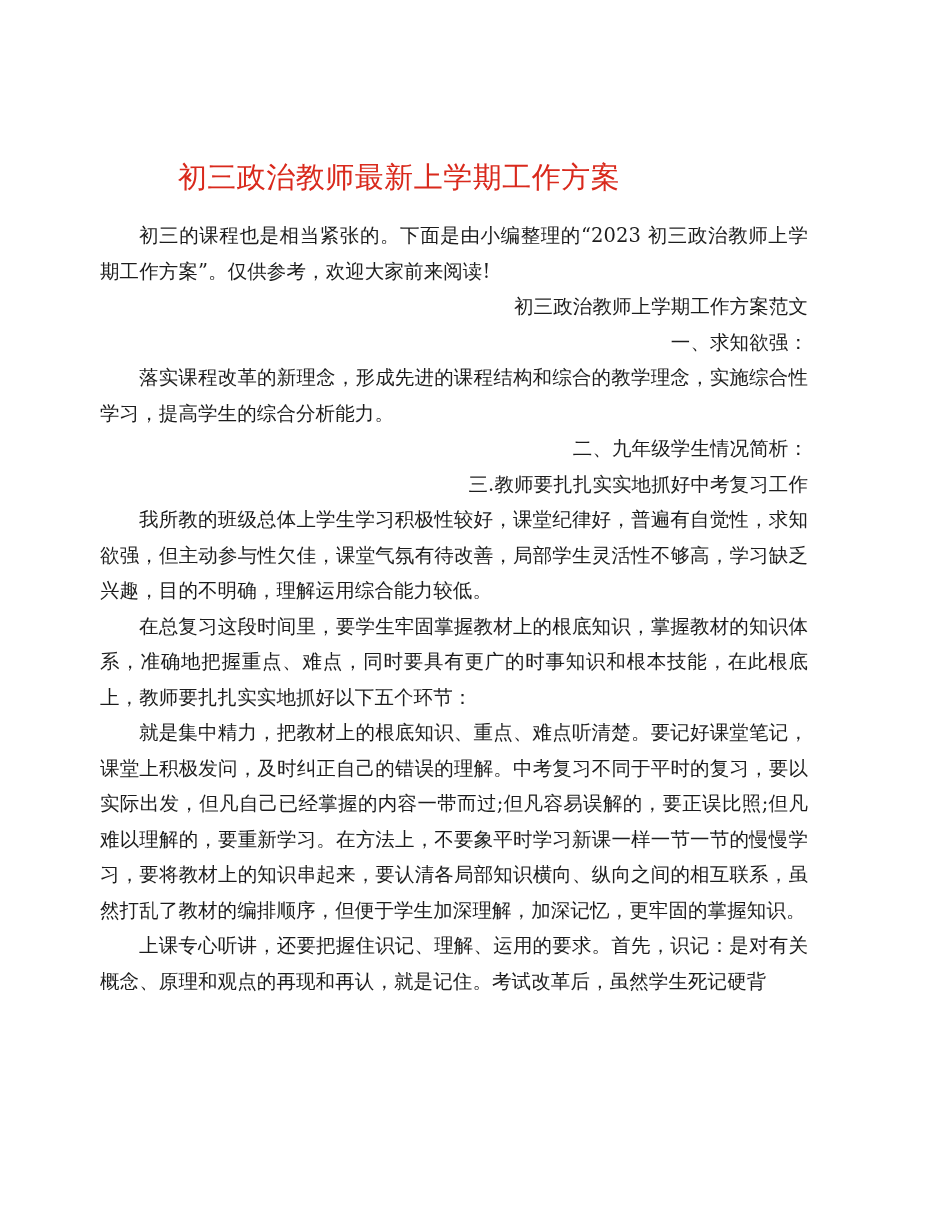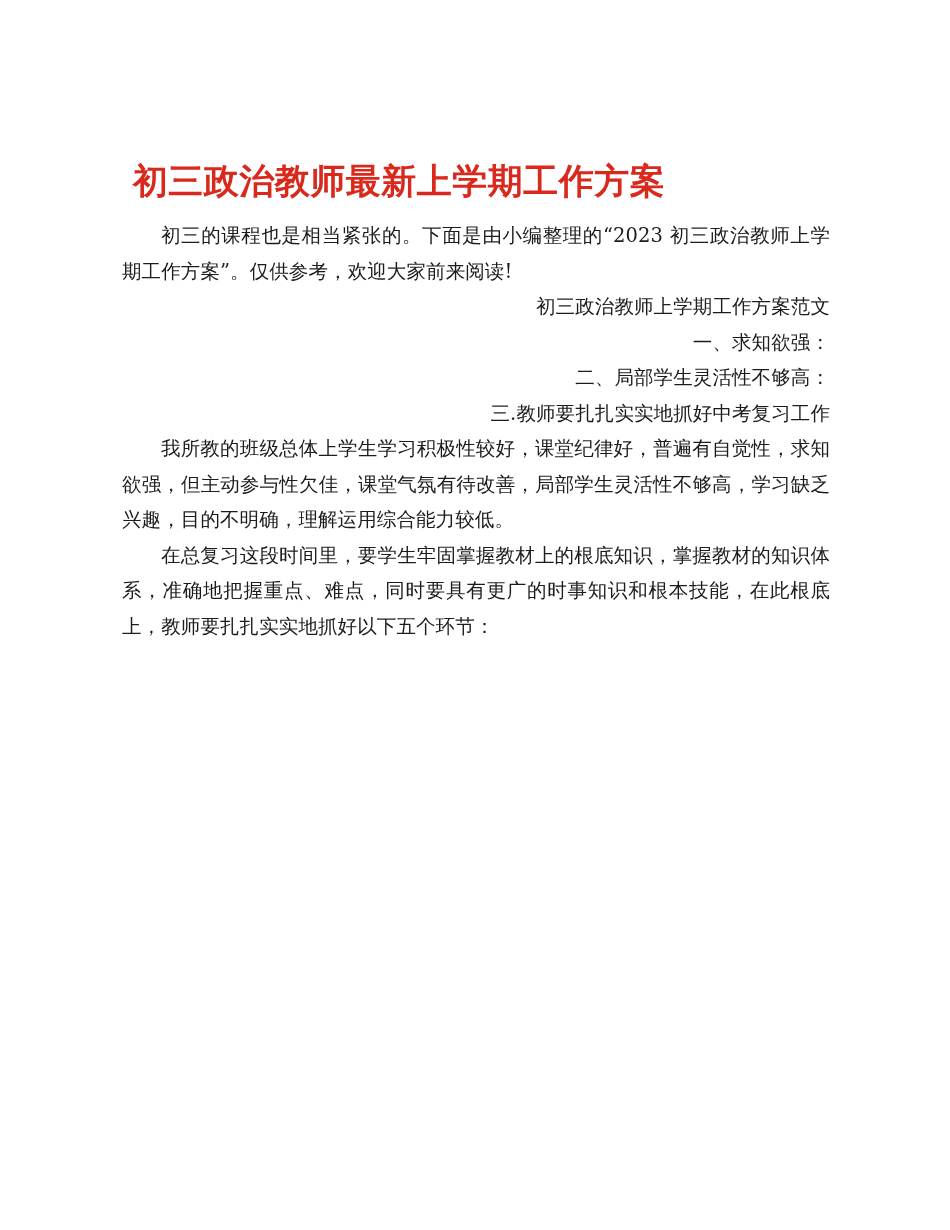--- a/index.html
+++ b/index.html
@@ -21,33 +21,32 @@
     background: #ffffff;
     box-sizing: border-box;
   }
   .doc-title {
     position: absolute;
     top: 138px;
     left: 0;
     width: 798px;
     text-align: center;
     font-family: "DejaVu Serif", "Liberation Serif", serif;
-    font-size: 35px;
+    font-size: 29px;
     line-height: 40px;
     letter-spacing: 0.5px;
     color: #d9291c;
-    font-weight: 700;
+    font-weight: 400;
     white-space: nowrap;
   }
   .body-block {
     position: absolute;
     top: 218px;
     left: 100px;
     width: 708px;
-    margin-left: 22px;
   }
   p.para {
     margin: 0;
     padding: 0;
     font-size: 19.5px;
     line-height: 35.5px;
     text-align: justify;
     text-justify: inter-character;
     text-indent: 2em;
     color: #1c1c1c;
@@ -71,21 +70,24 @@
 <body>
 
 <div class="page">
 
   <h1 class="doc-title">初三政治教师最新上学期工作方案</h1>
 
   <div class="body-block">
     <p class="para">初三的课程也是相当紧张的。下面是由小编整理的“2023 初三政治教师上学期工作方案”。仅供参考，欢迎大家前来阅读!</p>
     <p class="para tight">初三政治教师上学期工作方案范文</p>
     <p class="para tight">一、求知欲强：</p>
-    <p class="para tight">二、局部学生灵活性不够高：</p>
+    <p class="para">落实课程改革的新理念，形成先进的课程结构和综合的教学理念，实施综合性学习，提高学生的综合分析能力。</p>
+    <p class="para tight">二、九年级学生情况简析：</p>
     <p class="para tight">三.教师要扎扎实实地抓好中考复习工作</p>
     <p class="para">我所教的班级总体上学生学习积极性较好，课堂纪律好，普遍有自觉性，求知欲强，但主动参与性欠佳，课堂气氛有待改善，局部学生灵活性不够高，学习缺乏兴趣，目的不明确，理解运用综合能力较低。</p>
     <p class="para">在总复习这段时间里，要学生牢固掌握教材上的根底知识，掌握教材的知识体系，准确地把握重点、难点，同时要具有更广的时事知识和根本技能，在此根底上，教师要扎扎实实地抓好以下五个环节：</p>
+    <p class="para">就是集中精力，把教材上的根底知识、重点、难点听清楚。要记好课堂笔记，课堂上积极发问，及时纠正自己的错误的理解。中考复习不同于平时的复习，要以实际出发，但凡自己已经掌握的内容一带而过;但凡容易误解的，要正误比照;但凡难以理解的，要重新学习。在方法上，不要象平时学习新课一样一节一节的慢慢学习，要将教材上的知识串起来，要认清各局部知识横向、纵向之间的相互联系，虽然打乱了教材的编排顺序，但便于学生加深理解，加深记忆，更牢固的掌握知识。</p>
+    <p class="para">上课专心听讲，还要把握住识记、理解、运用的要求。首先，识记：是对有关概念、原理和观点的再现和再认，就是记住。考试改革后，虽然学生死记硬背</p>
   </div>
 
   <div class="page-tail"></div>
 
 </div>
 
 </body></html>

